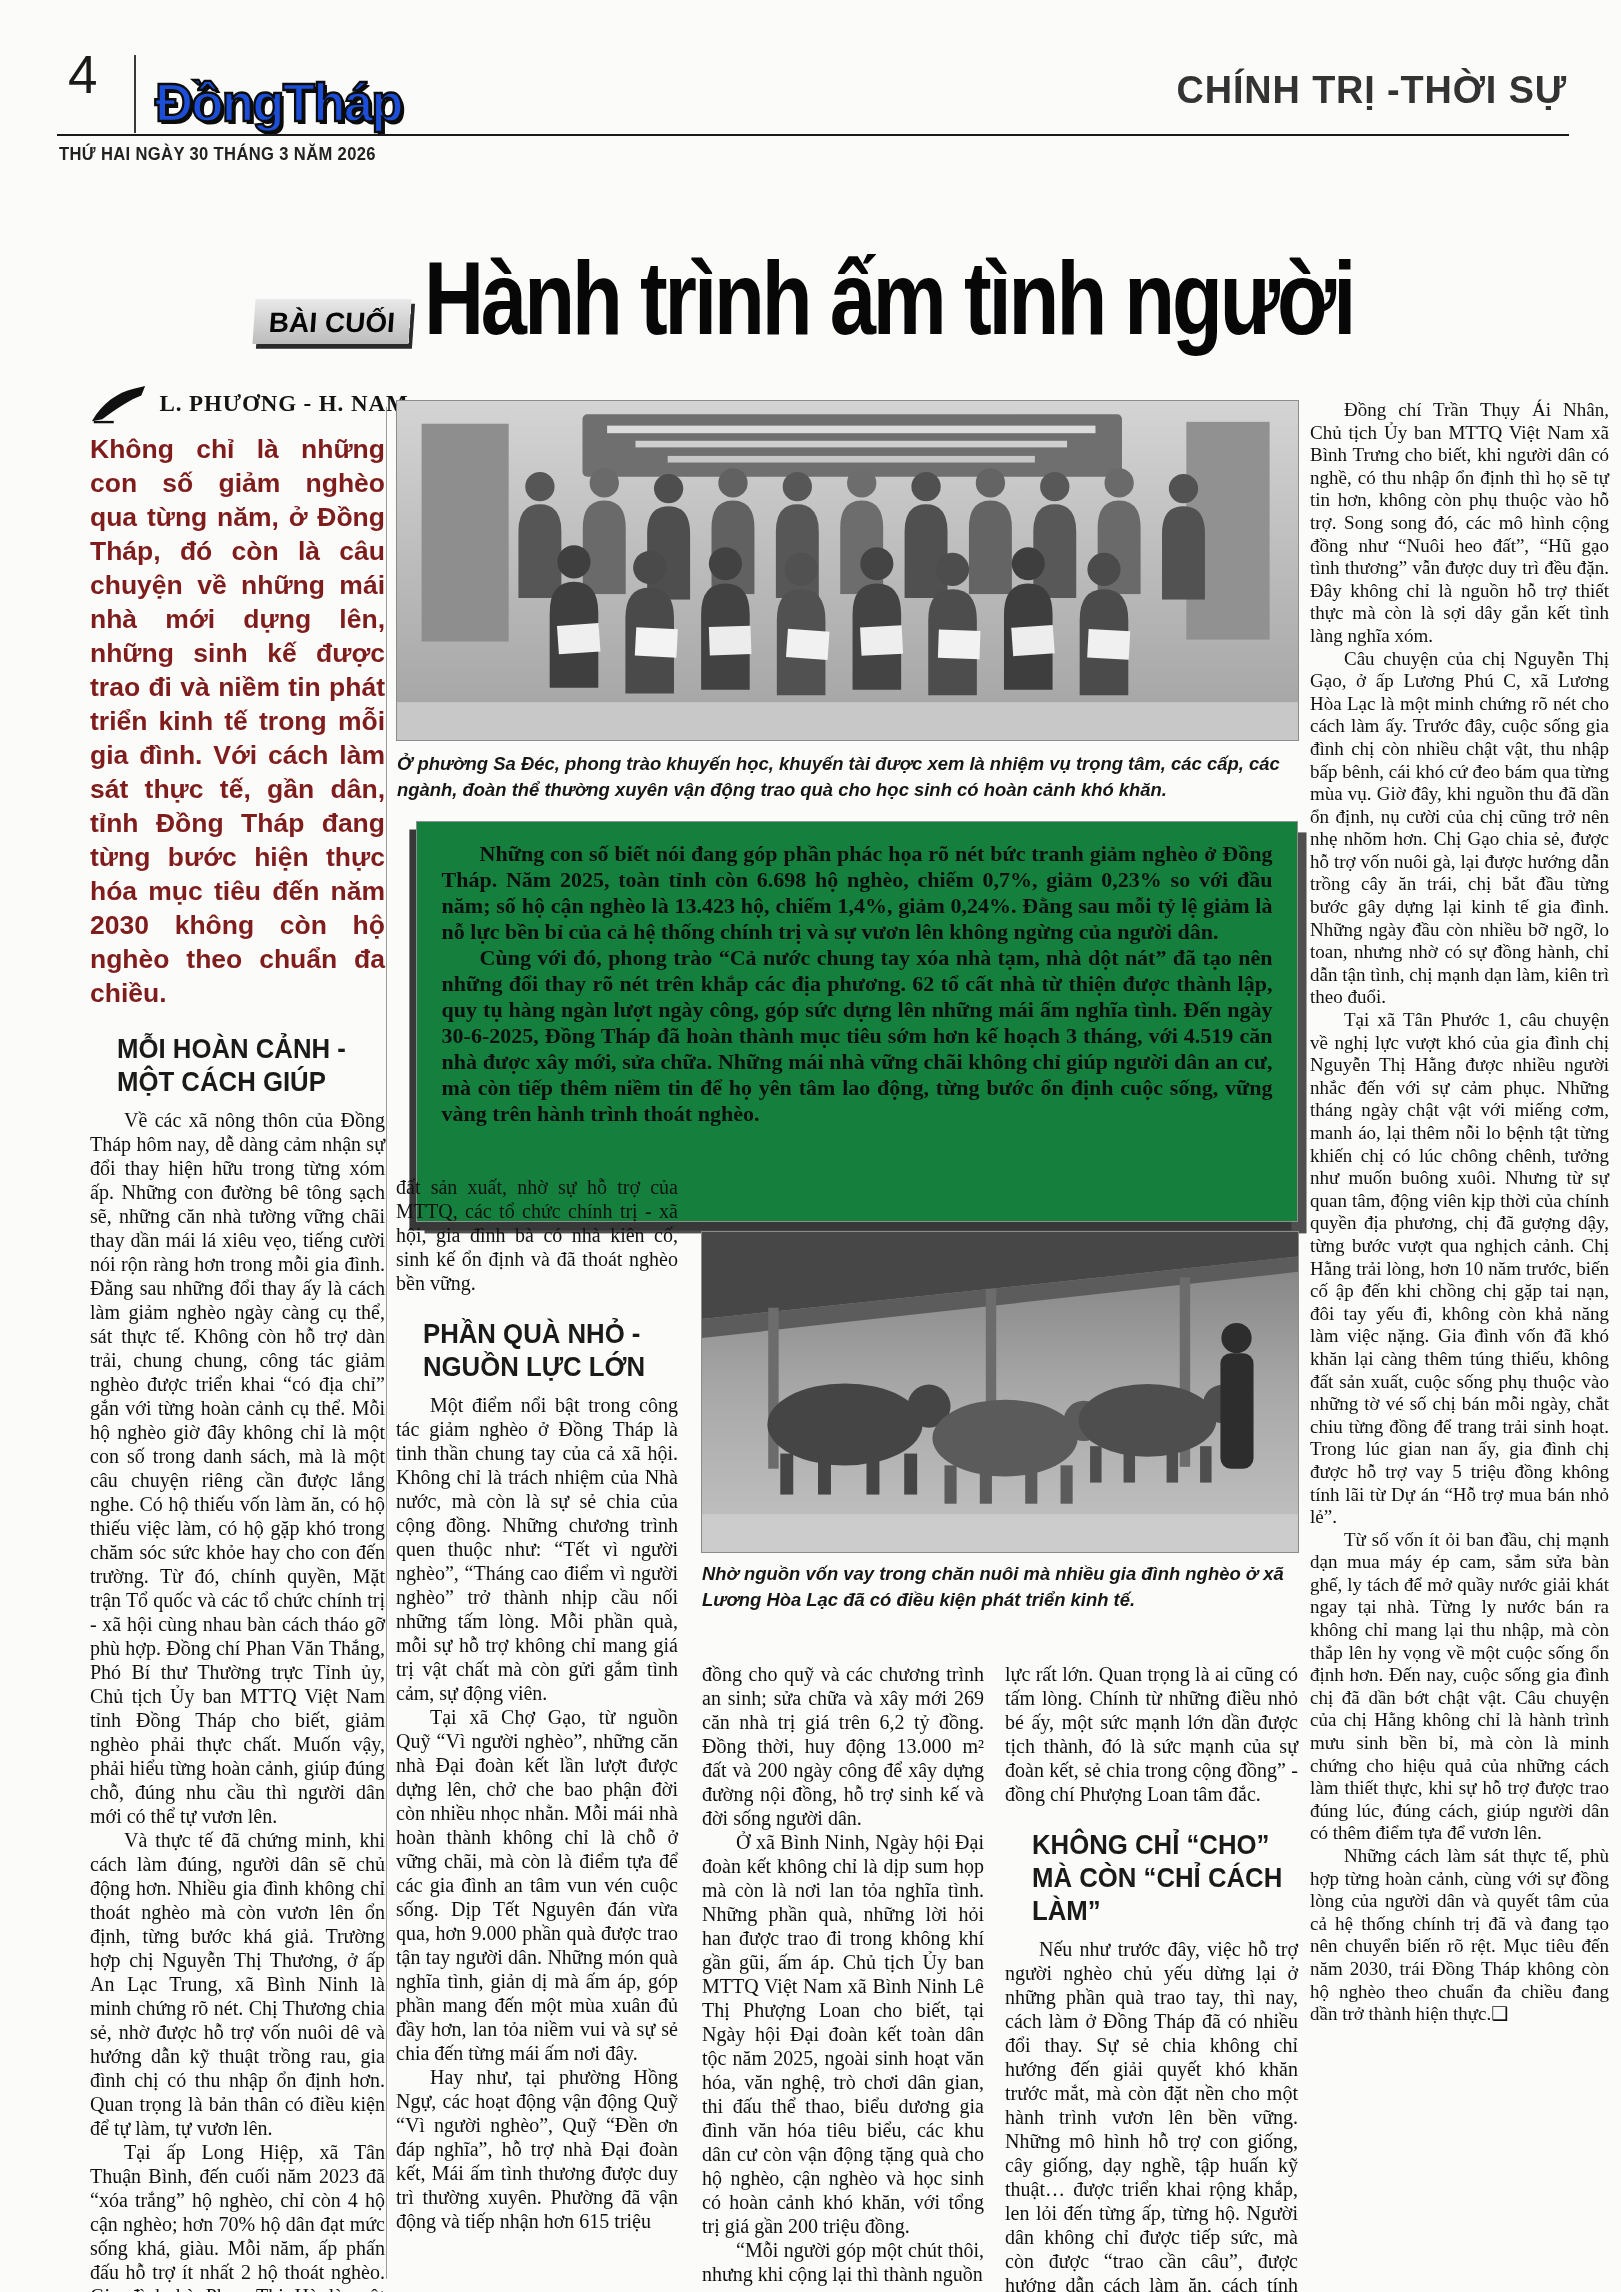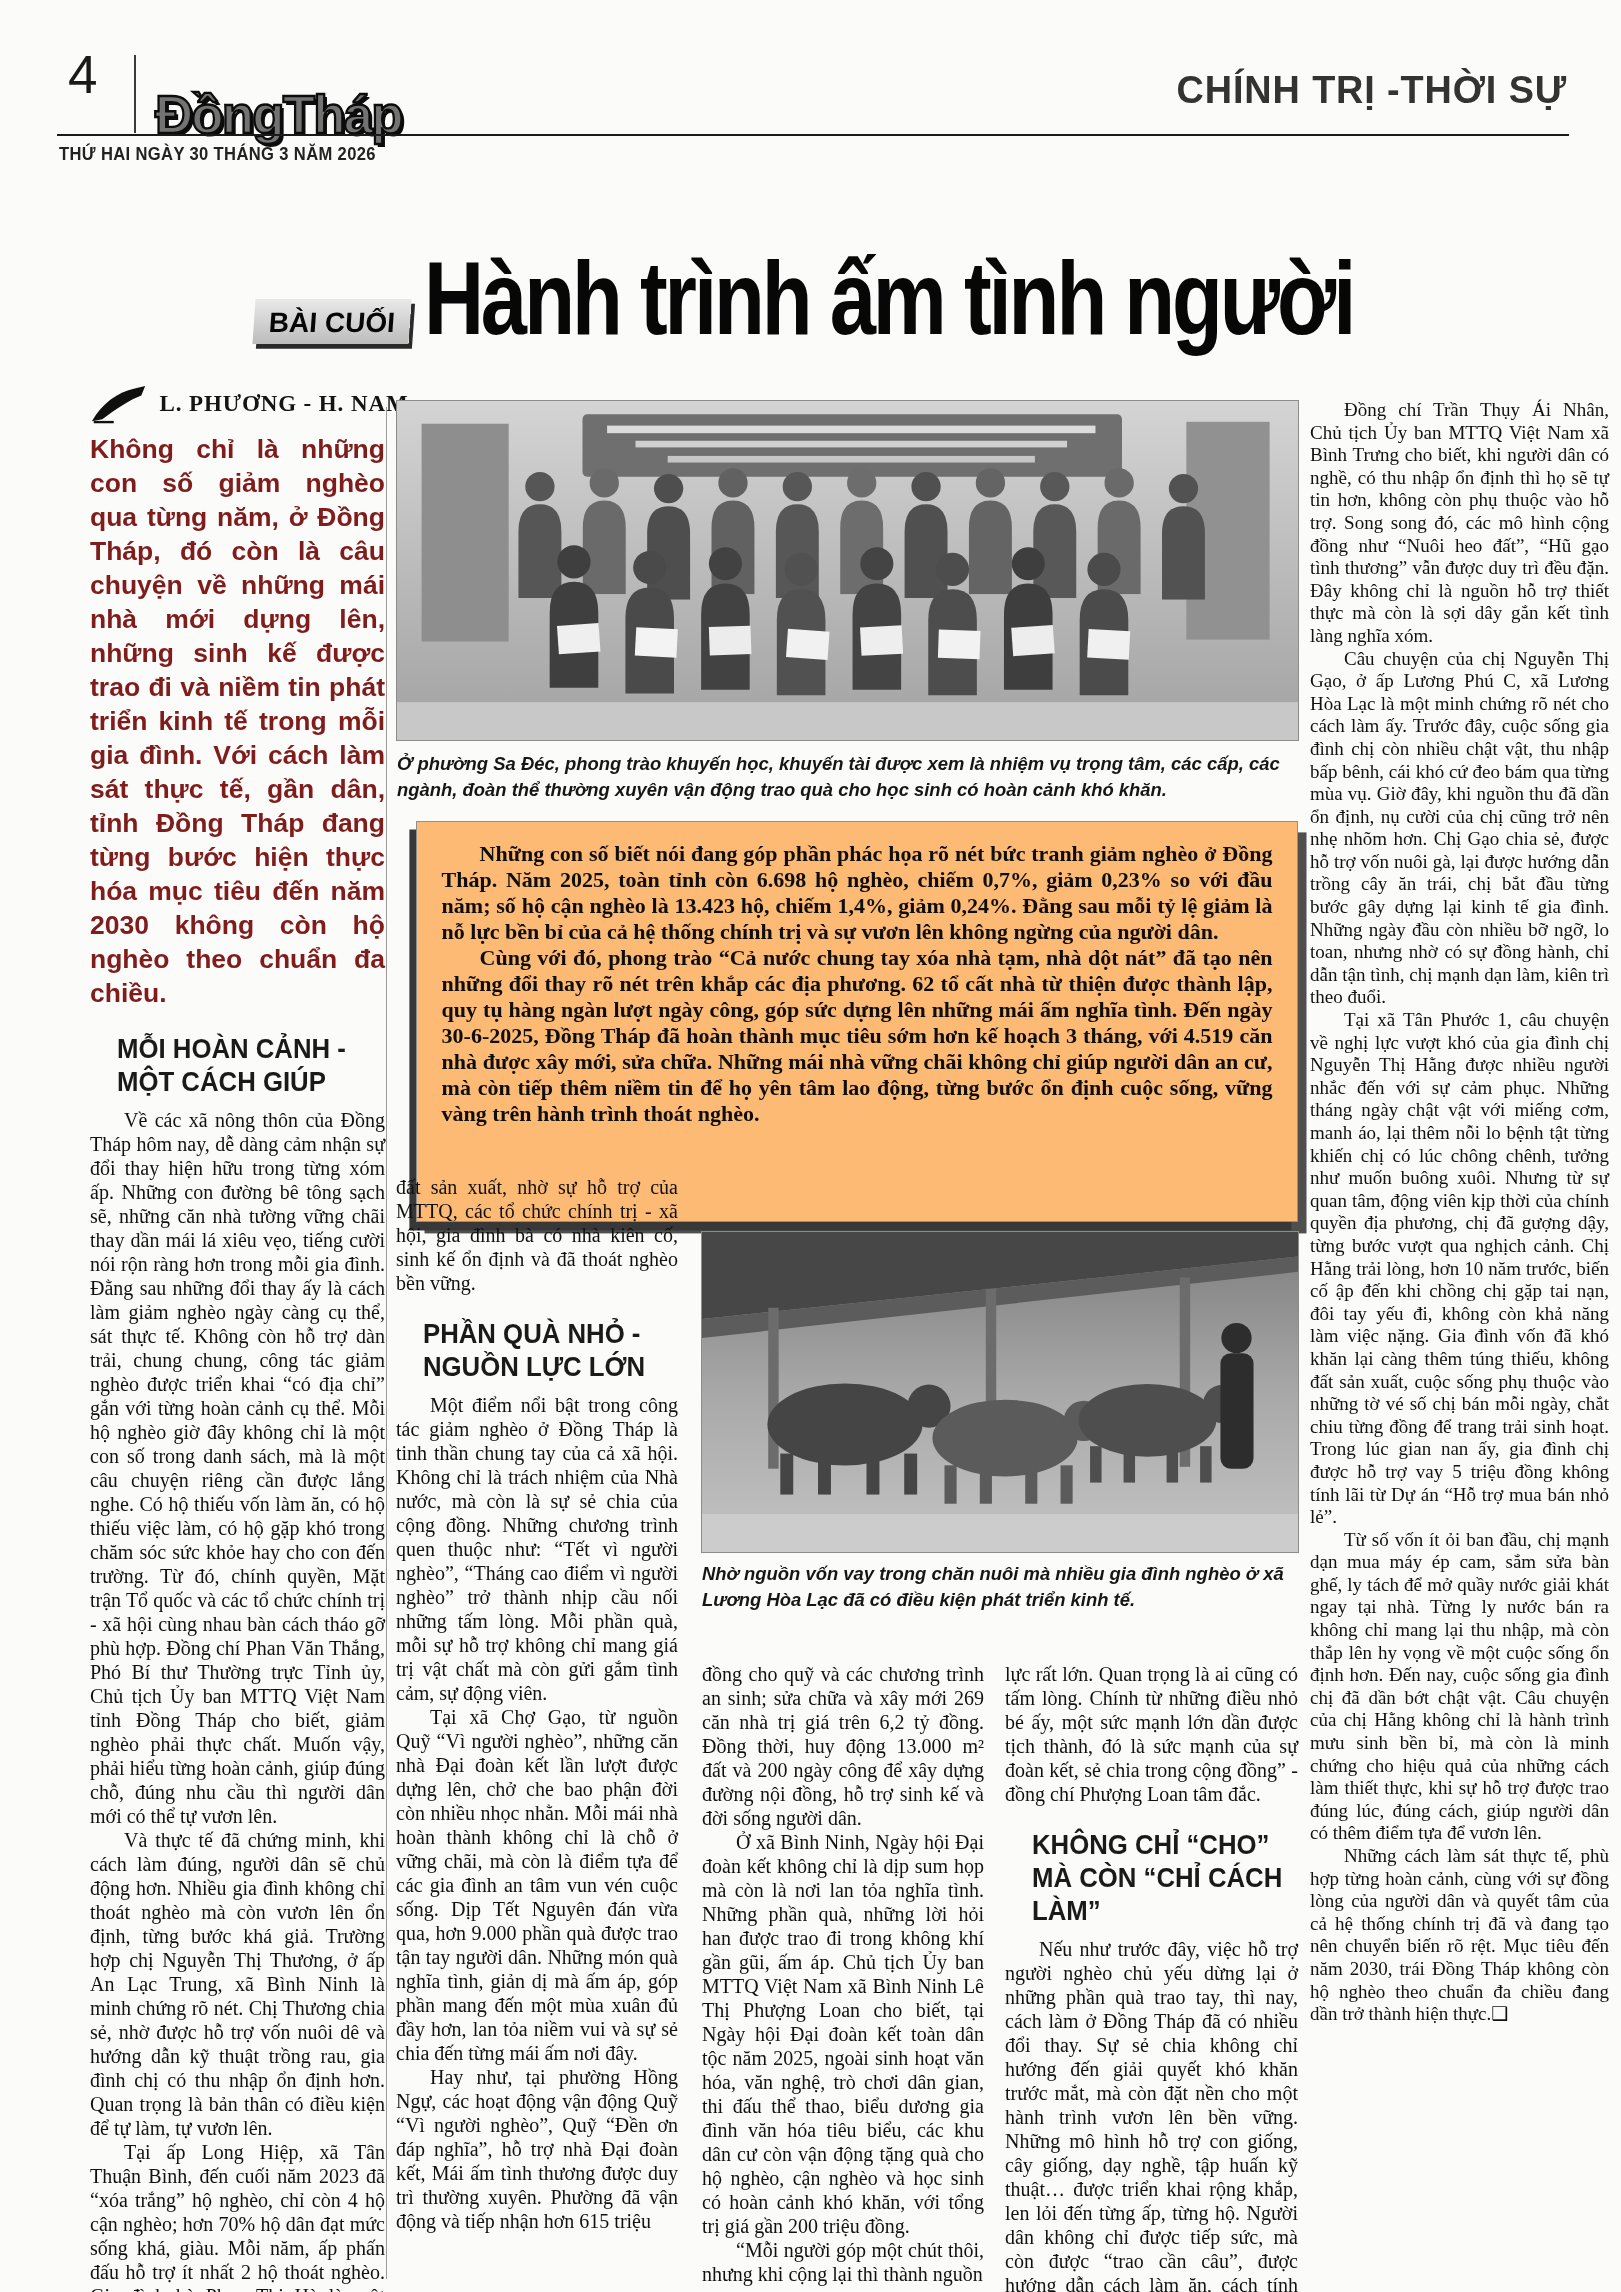--- a/index.html
+++ b/index.html
@@ -1,22 +1,22 @@
 <!DOCTYPE html>
 <html style="font-size:15px"><head>
 <meta charset="utf-8">
 <style>
   html,body{margin:0;padding:0;background:#8a8a8a;}
   .page{position:relative;width:1621px;height:2292px;background:#fbfbf9;overflow:hidden;
         font-family:"Liberation Serif",serif;color:#111;}
   
   .pagenum{position:absolute;left:68px;top:44px;font:400 53px "Liberation Sans",sans-serif;color:#1a1a1a;}
   .mast-div{position:absolute;left:134px;top:55px;width:1.9px;height:78px;background:#3a3a3a;}
-  .masthead{position:absolute;left:155px;top:84px;font:900 53px "Liberation Sans",sans-serif;
-            color:#737373;-webkit-text-stroke:2.3px #0c0c0c;text-shadow:2.8px 2.8px 0 #0c0c0c;letter-spacing:-1.9px;}
+  .masthead{position:absolute;left:155px;top:72px;font:900 53px "Liberation Sans",sans-serif;
+            color:#1d4ed8;-webkit-text-stroke:2.3px #0c0c0c;text-shadow:2.8px 2.8px 0 #0c0c0c;letter-spacing:-1.9px;}
   .section-title{position:absolute;left:1060px;top:68px;width:507px;text-align:right;
             font:700 39px "Liberation Sans",sans-serif;color:#333;letter-spacing:0.9px;
             transform:scaleX(.97);transform-origin:right center;}
   .header-rule{position:absolute;left:57px;top:134px;width:1512px;height:1.9px;background:#1a1a1a;}
   .date-line{position:absolute;left:59px;top:144px;font:700 18px "Liberation Sans",sans-serif;
             color:#222;letter-spacing:0.4px;transform:scaleX(.92);transform-origin:left center;}
   
   .kicker-band{position:absolute;left:262px;top:221px;width:1312px;height:49px;
             background:linear-gradient(90deg,#a0a0a0 0%,#c6c6c6 45%,#ededed 78%,#f6f6f6 100%);}
   .kicker-text{position:absolute;left:5.7px;top:-13.2px;white-space:nowrap;
@@ -50,21 +50,21 @@
   
   .photo{position:absolute;background:#b3b3b3;outline:0.9px solid #8c8c8c;}
   .photo svg{display:block;width:100%;height:100%;}
   .photo1{left:397px;top:401px;width:901px;height:339px;}
   .photo2{left:702px;top:1232px;width:596px;height:320px;}
   .caption{position:absolute;font:italic 700 19px/25.6px "Liberation Sans",sans-serif;color:#161616;
             transform:scaleX(.97);transform-origin:left top;text-align:left;}
   .caption1{left:397px;top:751px;width:927px;}
   .caption2{left:702px;top:1561px;width:613px;}
   .graybox{position:absolute;left:416px;top:821px;width:882px;height:401px;box-sizing:border-box;
-            padding:19px 24.6px;background:#fdba74;border:0.9px solid #909090;
+            padding:19px 24.6px;background:#15803d;border:0.9px solid #909090;
             box-shadow:-6.6px 8.5px 0 #383838,8.5px 11.4px 0 #4f4f4f;
             font:700 22px/26px "Liberation Serif",serif;color:#0e0e0e;text-align:justify;overflow:hidden;}
   .graybox p{margin:0;text-indent:38px;}
 </style>
 </head>
 <body>
 
 <div class="page">
 
   <div class="pagenum">4</div>

